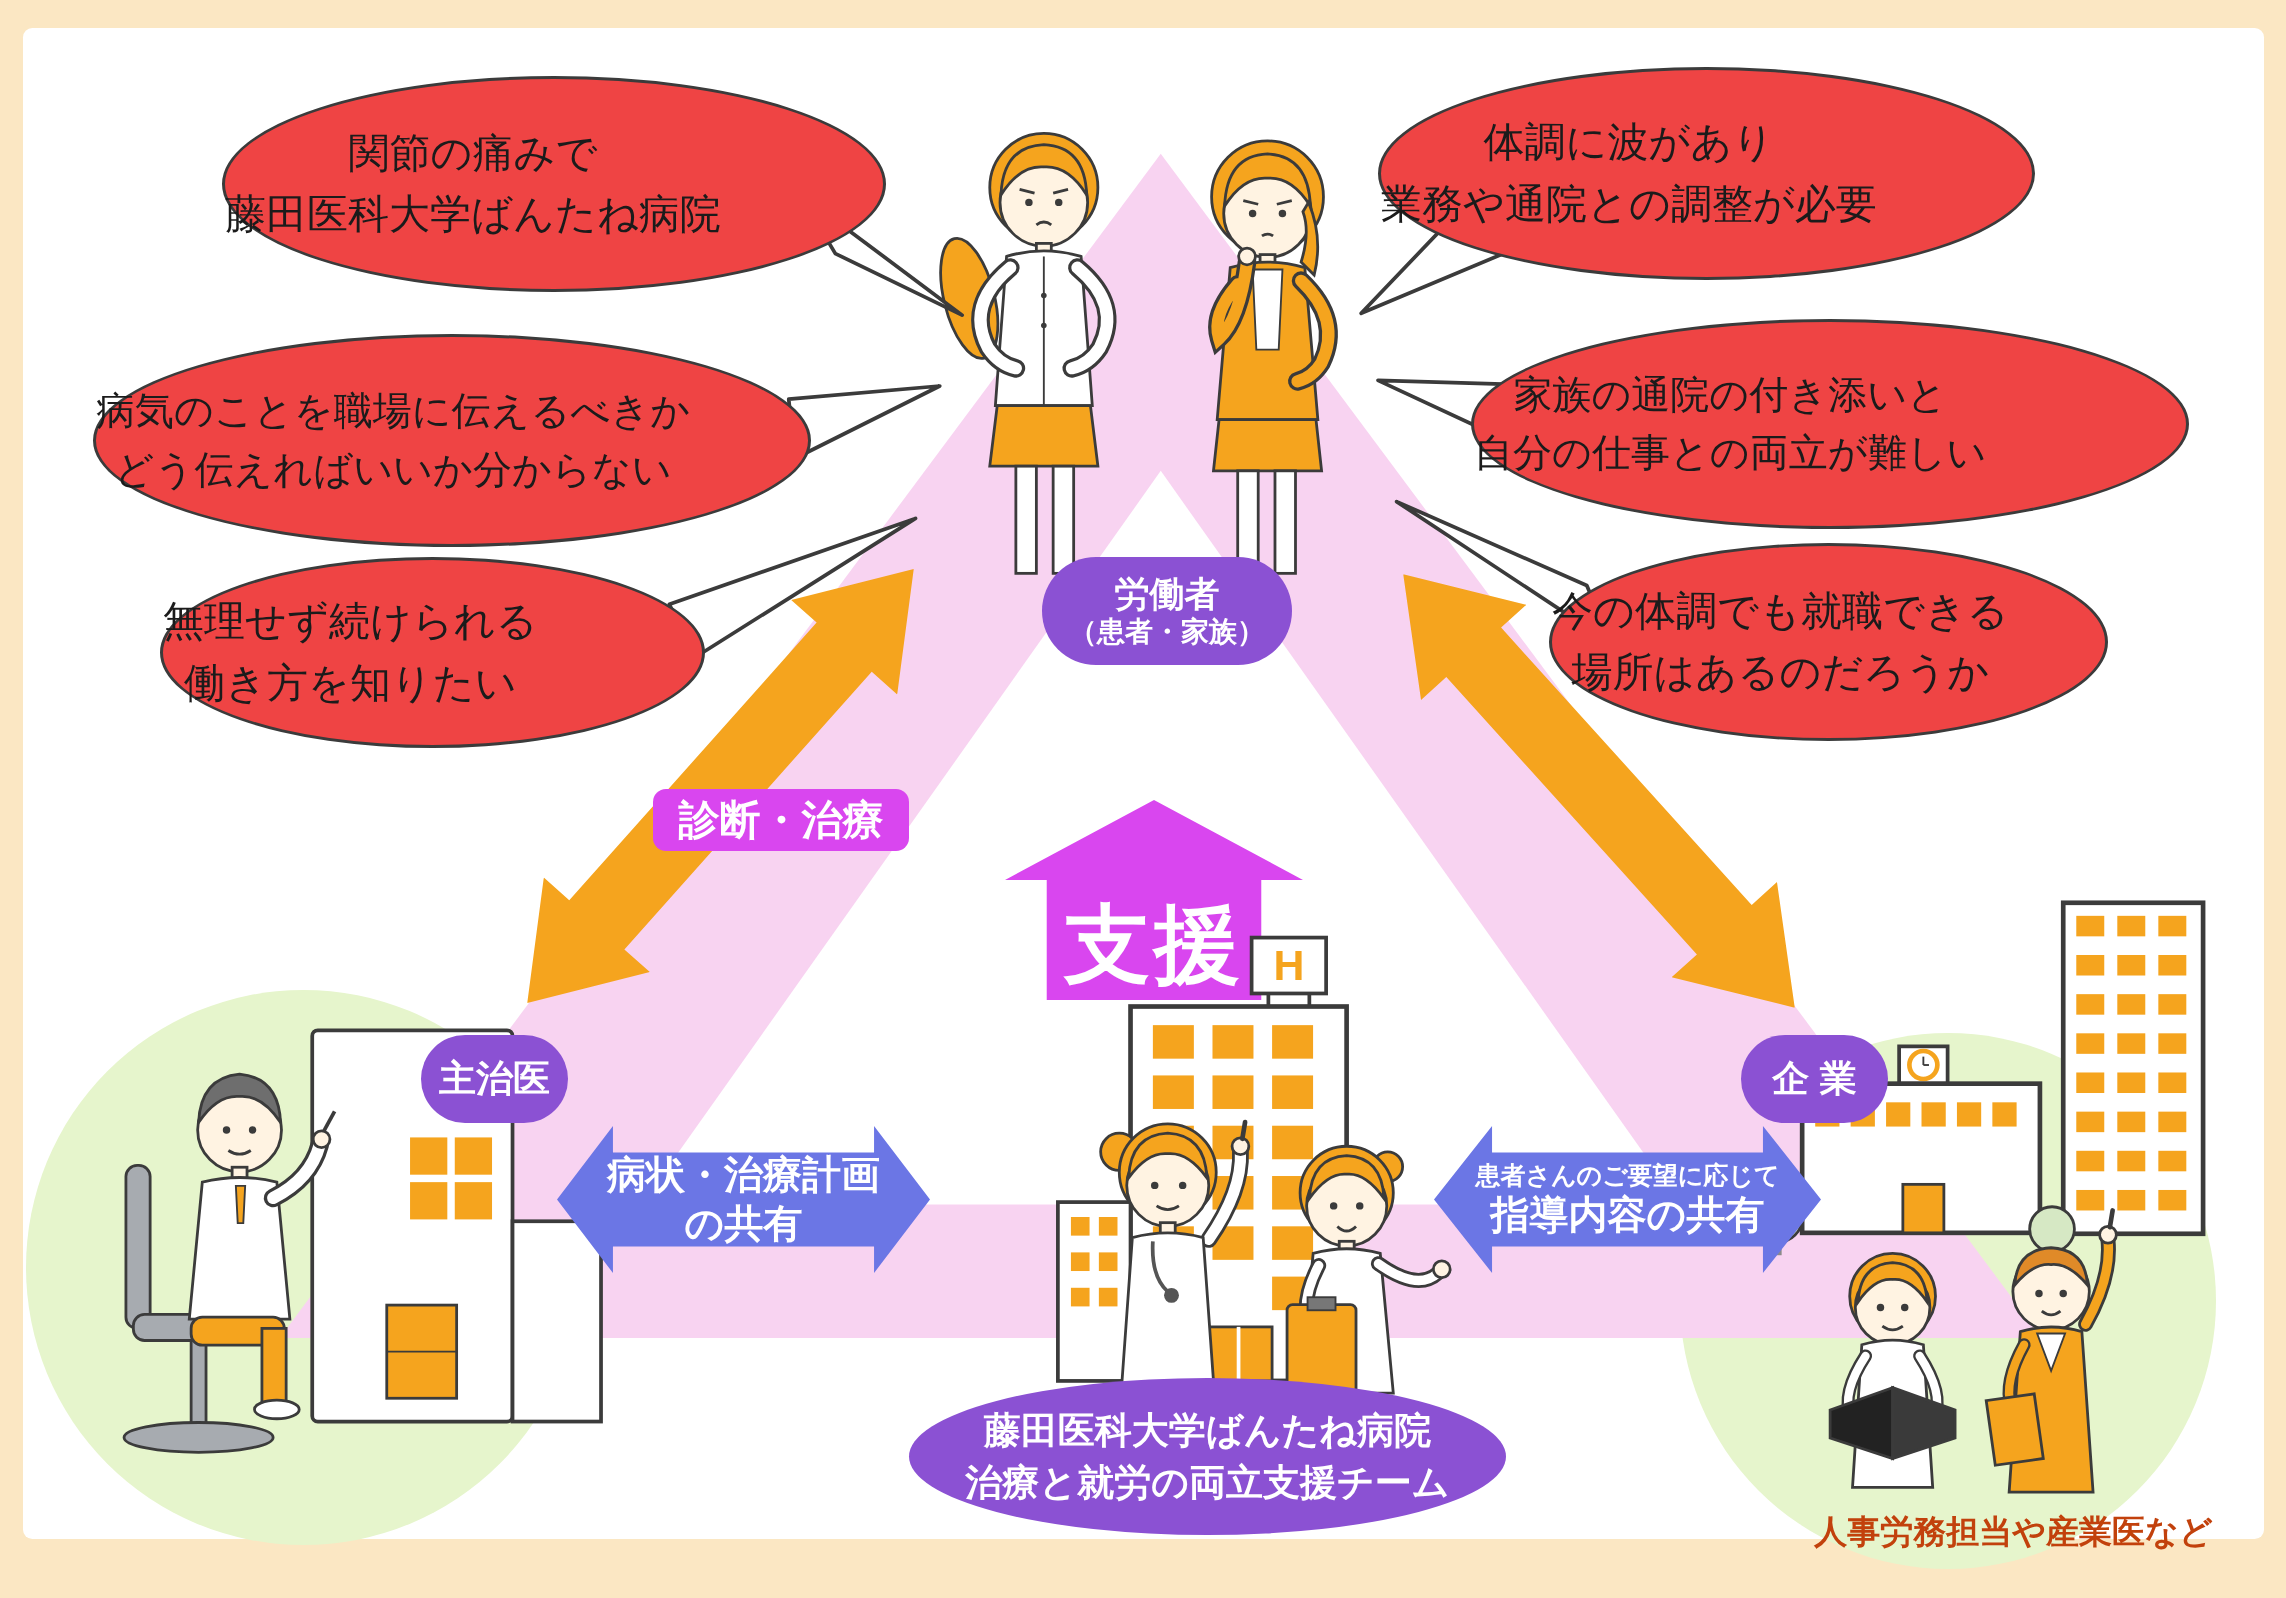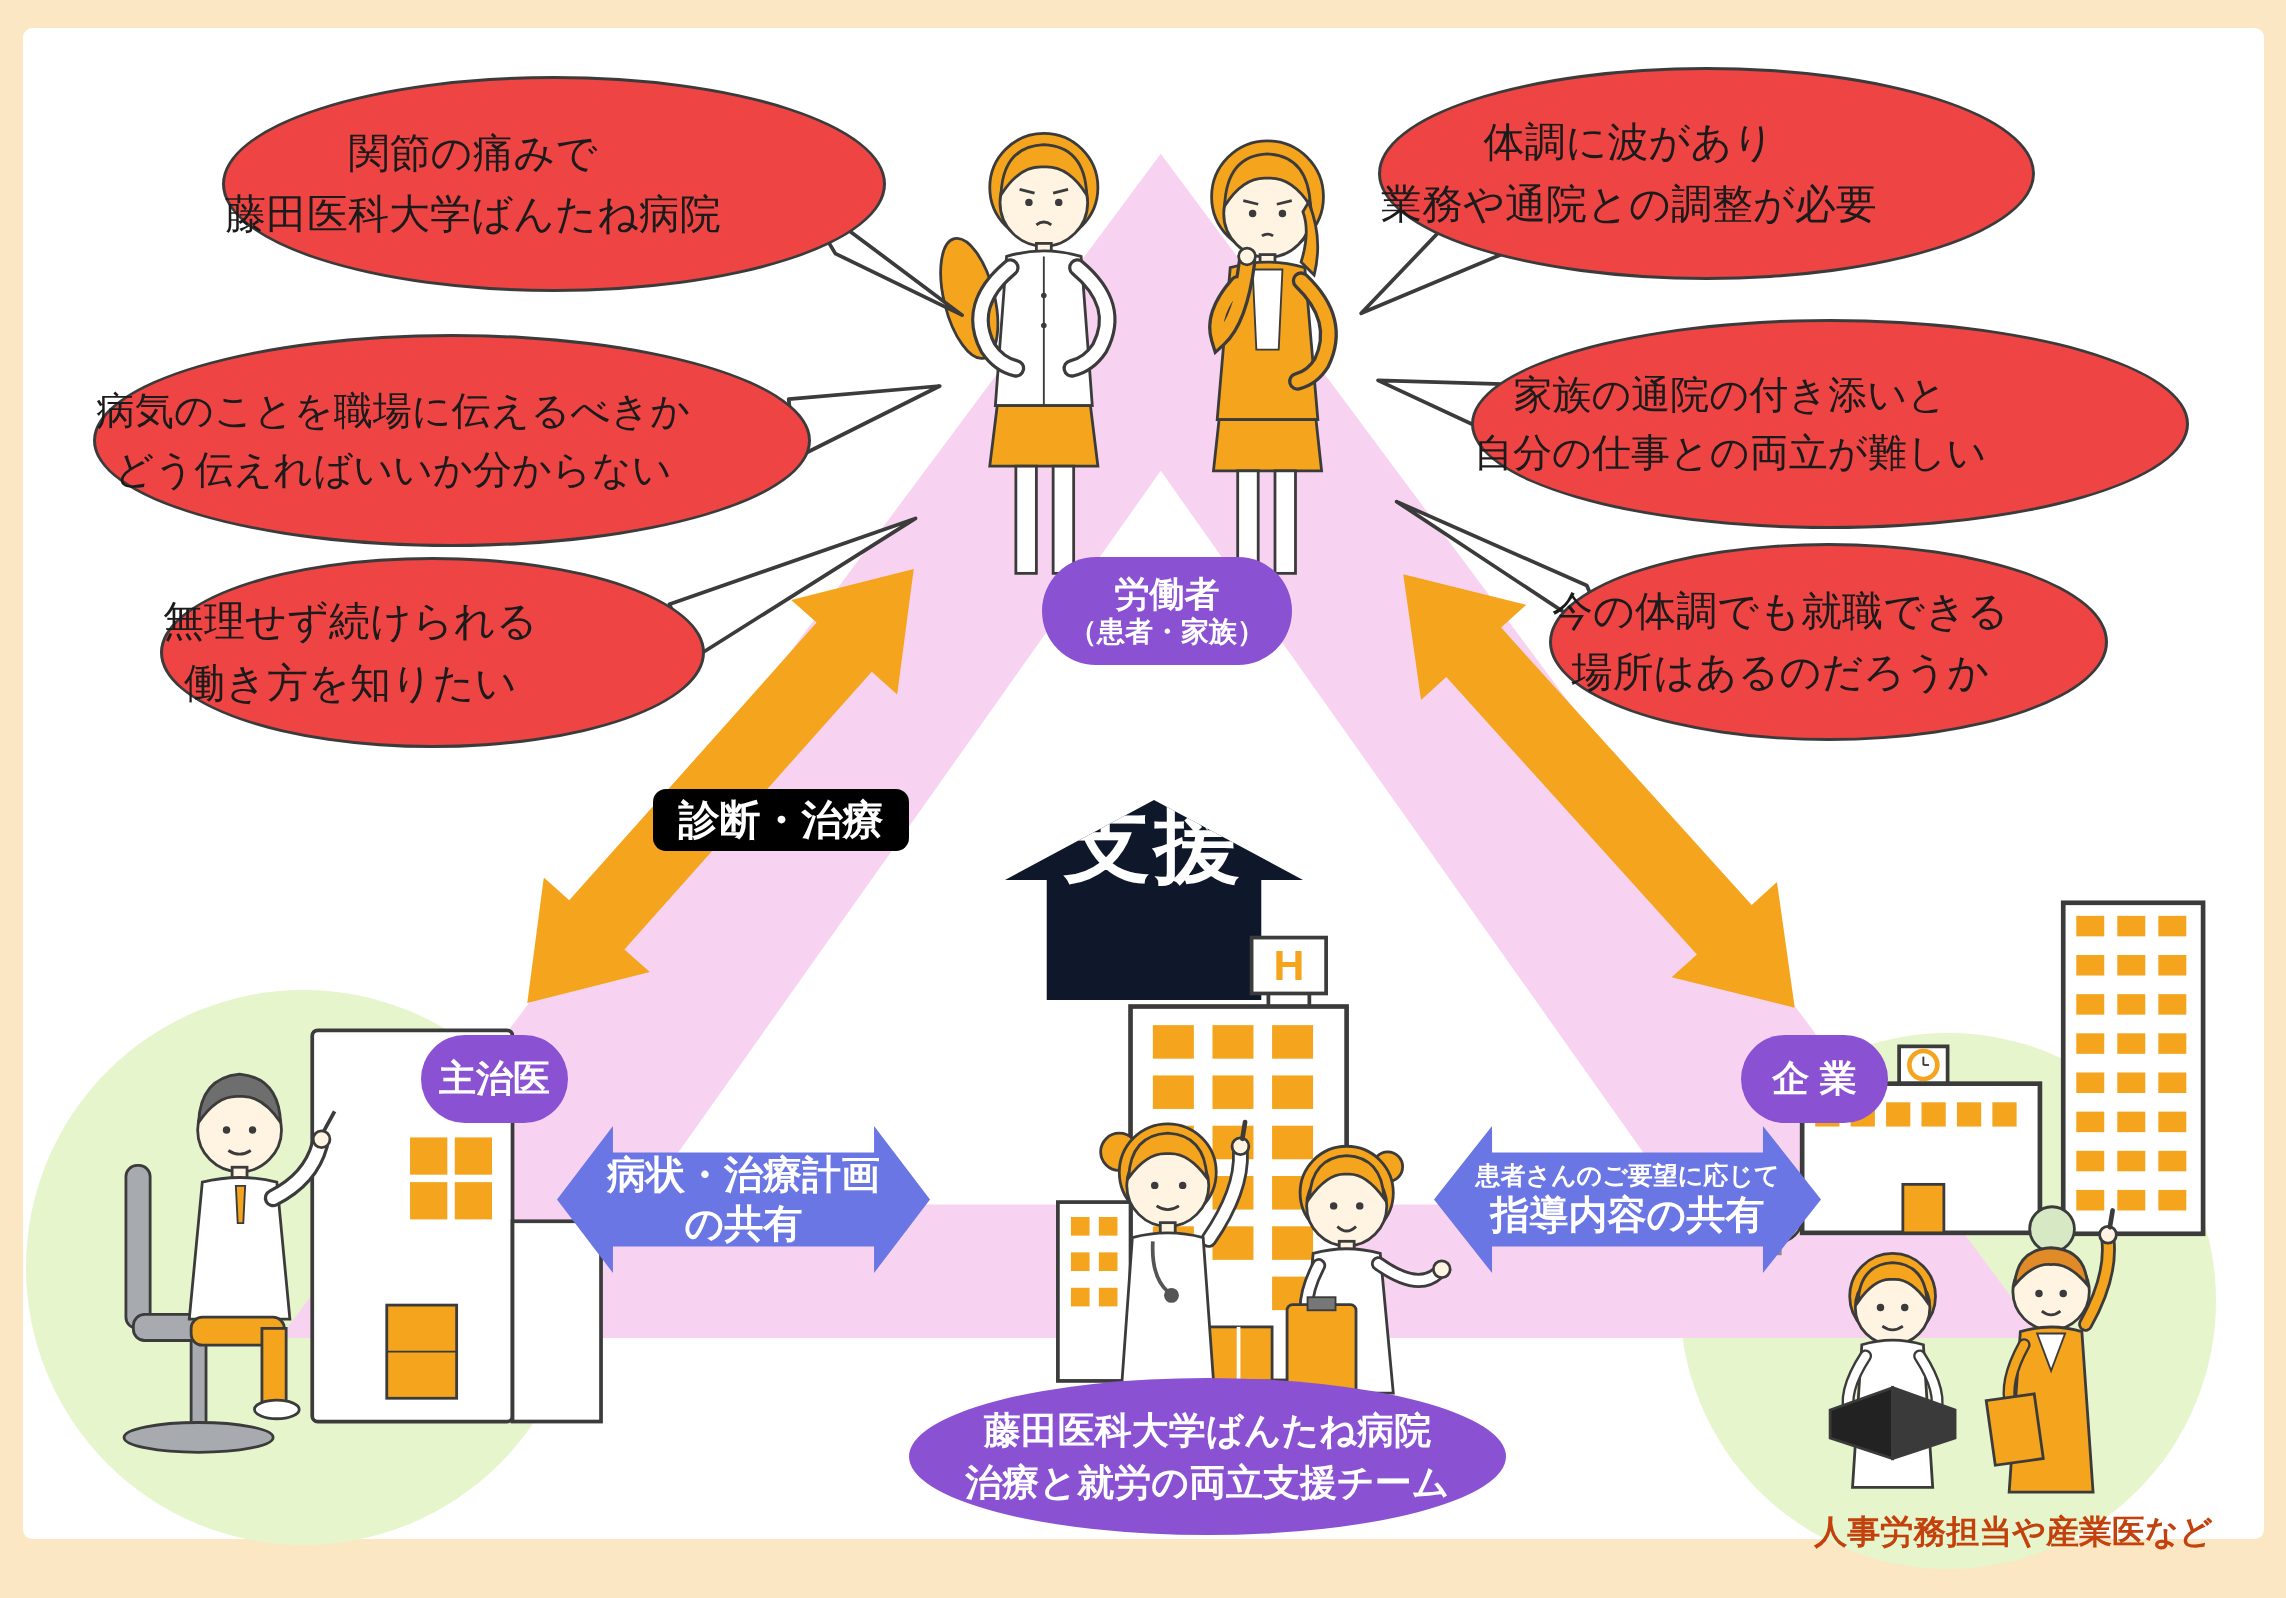--- a/index.html
+++ b/index.html
@@ -48,29 +48,29 @@
     position:absolute; color:#fff; font-weight:bold; text-align:left;
     display:flex; flex-direction:column; align-items:center; justify-content:center; line-height:1.25;
   }
   #blue-left-text  { left:557px;  top:1126px; width:373px; height:147px; font-size:39px; }
   #blue-right-text { left:1434px; top:1126px; width:387px; height:147px; }
   #blue-right-text .small { font-size:25px; }
   #blue-right-text .big   { font-size:39px; }
 
   
   .uparrow {
-    position:absolute; left:1005px; top:800px; width:298px; height:200px; background:#0f172a;
+    position:absolute; left:1005px; top:800px; width:298px; height:200px; background:#d946ef;
     clip-path:polygon(50% 0%,100% 40%,86% 40%,86% 100%,14% 100%,14% 40%,0% 40%);
-    display:flex; justify-content:center;
+    display:flex; align-items:flex-end; justify-content:center;
   }
   .support-text { color:#fff; font-weight:bold; font-size:86px; line-height:1; letter-spacing:3.7px; padding-bottom:13px; }
 
   
   .gpill {
-    position:absolute; background:#000000; color:#fff; font-weight:bold;
+    position:absolute; background:#d946ef; color:#fff; font-weight:bold;
     display:flex; align-items:center; justify-content:center; border-radius:13px;
   }
   #pill-diag { left:653px;  top:789px; width:256px; height:62px; font-size:41px; }
   #pill-cons { left:1396px; top:800px; width:303px; height:62px; font-size:39px; }
 
   
   .pbadge {
     position:absolute; background:#8B51D3; color:#fff; font-weight:bold; text-align:center;
     display:flex; flex-direction:column; align-items:center; justify-content:center; line-height:1.2;
   }

